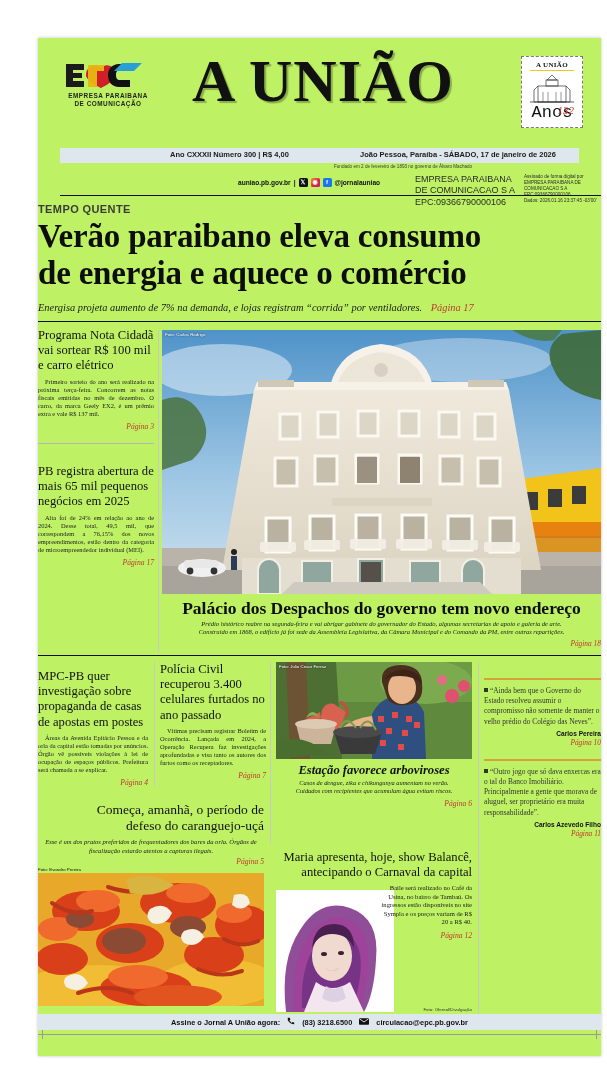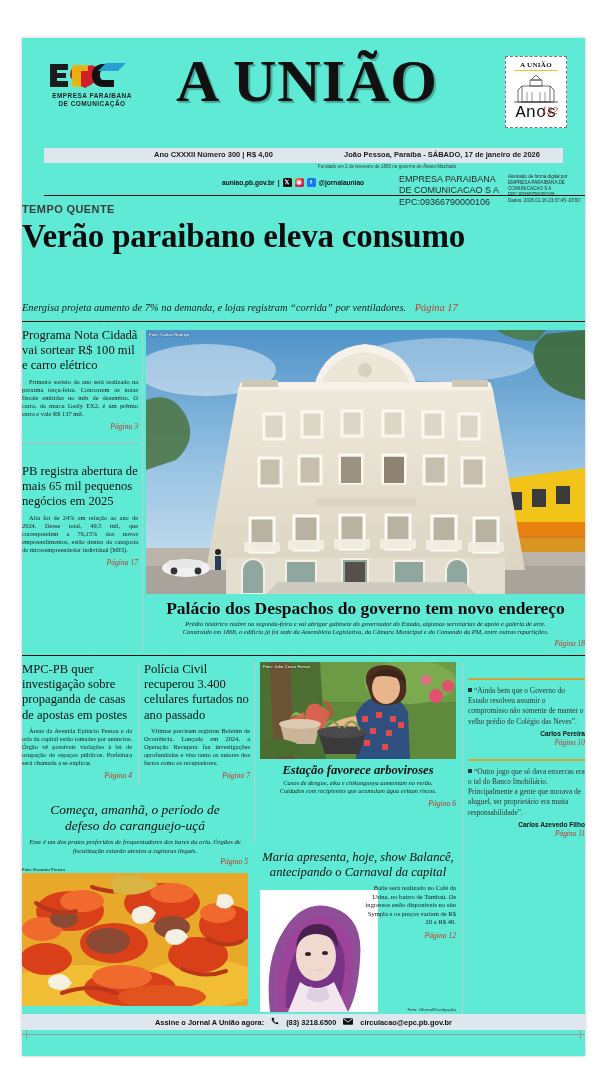--- a/index.html
+++ b/index.html
@@ -1,21 +1,21 @@
 <!DOCTYPE html>
 <html><head>
 <meta charset="utf-8">
 <style>
   html,body{margin:0;padding:0;background:#f2f2f2;}
   body{font-family:"Liberation Serif",serif;}
   .page{
     width:607px;height:1080px;position:relative;overflow:hidden;
     background:#ffffff;margin:0 auto;
   }
-  .sheet{position:absolute;left:22px;top:38px;width:563px;height:1018px;background:#5eead4;
+  .sheet{position:absolute;left:38px;top:38px;width:563px;height:1018px;background:#bef264;
     box-shadow:0 0 3px rgba(0,0,0,.25);}
   
   .masthead{position:absolute;left:0;top:0;width:563px;height:110px;}
   .epc-logo{position:absolute;left:22px;top:22px;width:98px;height:52px;}
   .epc-mark{position:relative;width:82px;height:30px;margin-left:4px;}
   .epc-mark svg{display:block;}
   .epc-txt{font-family:"Liberation Sans",sans-serif;font-size:6.4px;font-weight:bold;
     letter-spacing:.5px;color:#231f20;text-align:center;line-height:8.4px;margin-top:2px;width:96px;}
   .nameplate{position:absolute;left:120px;top:10px;width:330px;text-align:center;
     font-family:"Liberation Serif",serif;font-weight:bold;font-size:60px;line-height:66px;
@@ -77,39 +77,39 @@
   .credit.dark{color:#111;text-shadow:none;}
   .photo-hl{position:absolute;left:124px;top:560px;width:439px;text-align:center;
     font-family:"Liberation Serif",serif;font-weight:bold;font-size:17.5px;line-height:20px;color:#0d0d0d;}
   .photo-cap{position:absolute;left:124px;top:582px;width:439px;text-align:center;
     font-family:"Liberation Serif",serif;font-style:italic;font-size:6.5px;line-height:8.4px;color:#1a1a1a;}
   .photo-pg{position:absolute;left:124px;top:601px;width:439px;text-align:right;
     font-family:"Liberation Serif",serif;font-style:italic;font-size:7.4px;color:#c0392b;}
   .rule-mid{position:absolute;left:0;top:617px;width:563px;height:1px;background:#111;}
   
   .r3{position:absolute;top:624px;}
-  .c1{left:0px;width:110px;}
+  .c1{left:0px;width:110px;margin-top:7px;}
   .c2{left:122px;width:106px;}
   .c3{left:238px;width:196px;}
   .c4{left:446px;width:117px;}
   .boxphoto{width:100%;overflow:hidden;position:relative;background:#cfe3f2;}
   .mini-hl{font-family:"Liberation Serif",serif;font-weight:bold;font-style:italic;
     font-size:12.6px;line-height:14px;color:#111;text-align:center;margin-top:4px;}
   .mini-cap{font-family:"Liberation Serif",serif;font-style:italic;font-size:6.4px;
     line-height:8.2px;color:#1a1a1a;text-align:center;margin-top:2px;}
   .quote{font-family:"Liberation Serif",serif;font-size:7.4px;line-height:10.2px;color:#333;}
   .q-rule{height:2px;background:#d4a13a;margin-bottom:6px;}
   .q-author{font-family:"Liberation Sans",sans-serif;font-size:6.6px;font-weight:bold;
     color:#111;text-align:right;margin-top:3px;}
   .q-pg{font-family:"Liberation Serif",serif;font-style:italic;font-size:7.4px;color:#c0392b;
     text-align:right;margin-top:1px;}
   .bullet{display:inline-block;width:4px;height:4px;background:#333;margin-right:2px;position:relative;top:-1px;}
   
-  .feat-hl{font-family:"Liberation Serif",serif;font-style:italic;font-size:13.5px;line-height:16px;
-    color:#111;text-align:center;}
+  .feat-hl{font-family:"Liberation Serif",serif;font-size:13.5px;line-height:16px;
+    color:#111;text-align:right;}
   .feat-cap{font-family:"Liberation Serif",serif;font-style:italic;font-size:6.6px;line-height:8.6px;
     color:#1a1a1a;text-align:center;margin-top:4px;}
   
   .footer{position:absolute;left:0;top:976px;width:563px;height:16px;background:#dfe7ee;}
   .footer-in{font-family:"Liberation Sans",sans-serif;font-size:7.4px;font-weight:bold;color:#111;
     display:flex;align-items:center;justify-content:center;gap:7px;height:16px;}
   .rule-bot{position:absolute;left:0;top:996px;width:563px;height:1px;background:#9a9a9a;}
   .tick{position:absolute;top:992px;width:1px;height:9px;background:#9a9a9a;}
 </style>
 </head>
@@ -193,20 +193,21 @@
     <div>Dados: 2026.01.16 23:37:45 -03'00'</div>
   </div>
 
   <div class="rule-top"></div>
 
   <div style="position:absolute;left:0;top:0;width:563px;height:1018px;padding:0;">
     <div style="position:absolute;left:0;top:0;width:563px;">
       <div class="kicker">TEMPO QUENTE</div>
       <div class="lead-hl">
         <div>Verão paraibano eleva consumo</div>
+        <div>de energia e aquece o comércio</div>
       </div>
       <div class="lead-sub">
         <span>Energisa projeta aumento de 7% na demanda, e lojas registram “corrida” por ventiladores.</span>
         <span class="pg" style="margin-left:6px;">Página 17</span>
       </div>
       <div class="rule-lead"></div>
     </div>
   </div>
 
   <div class="col-l">

